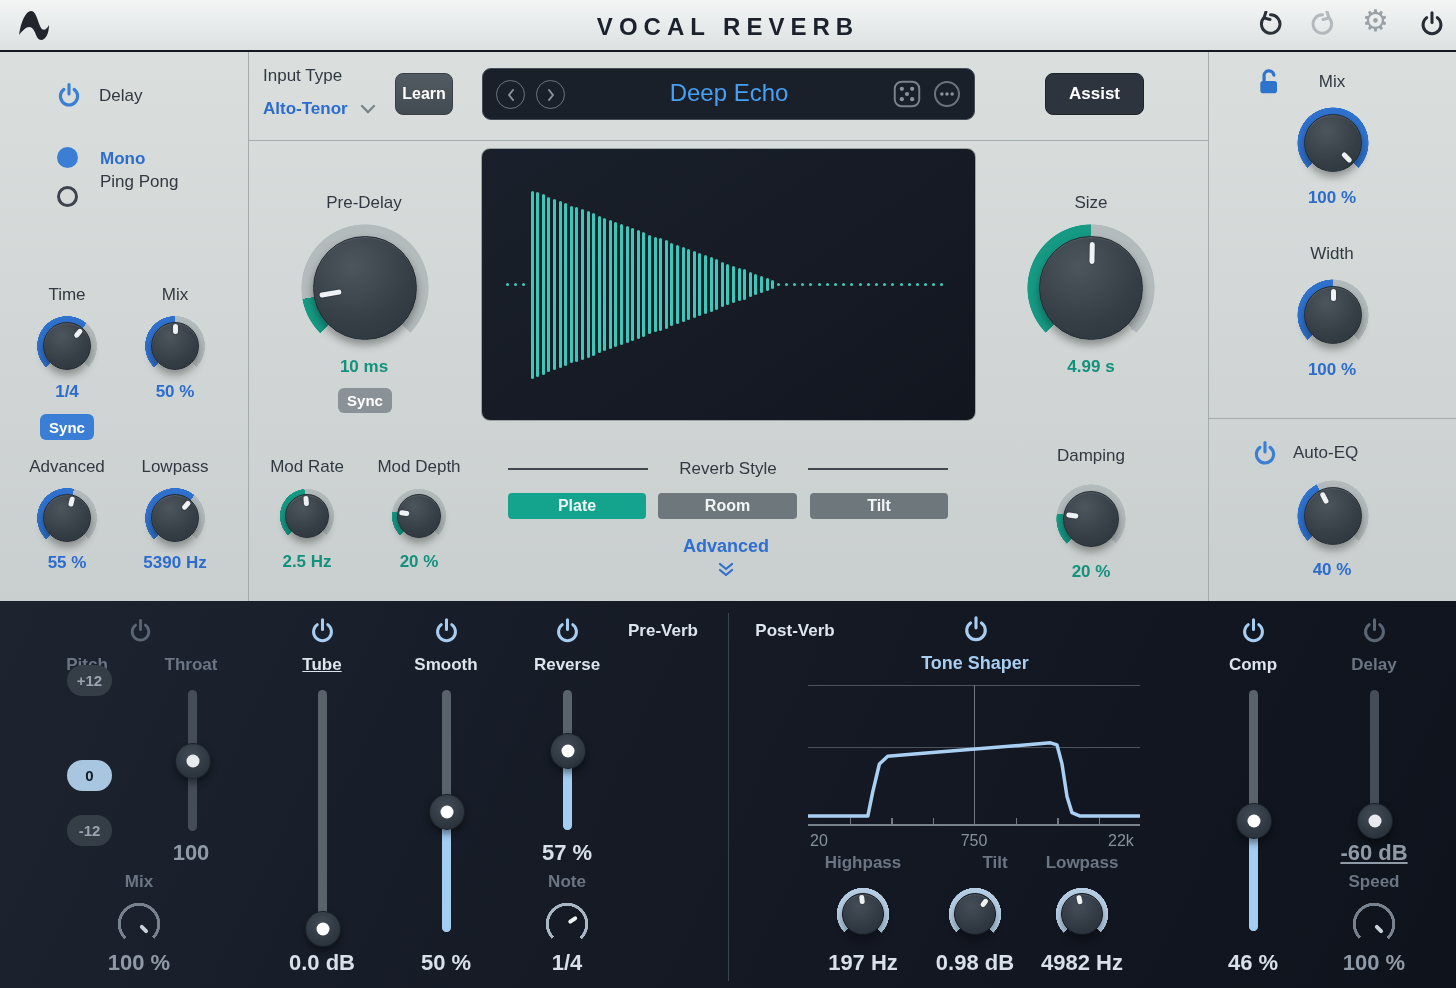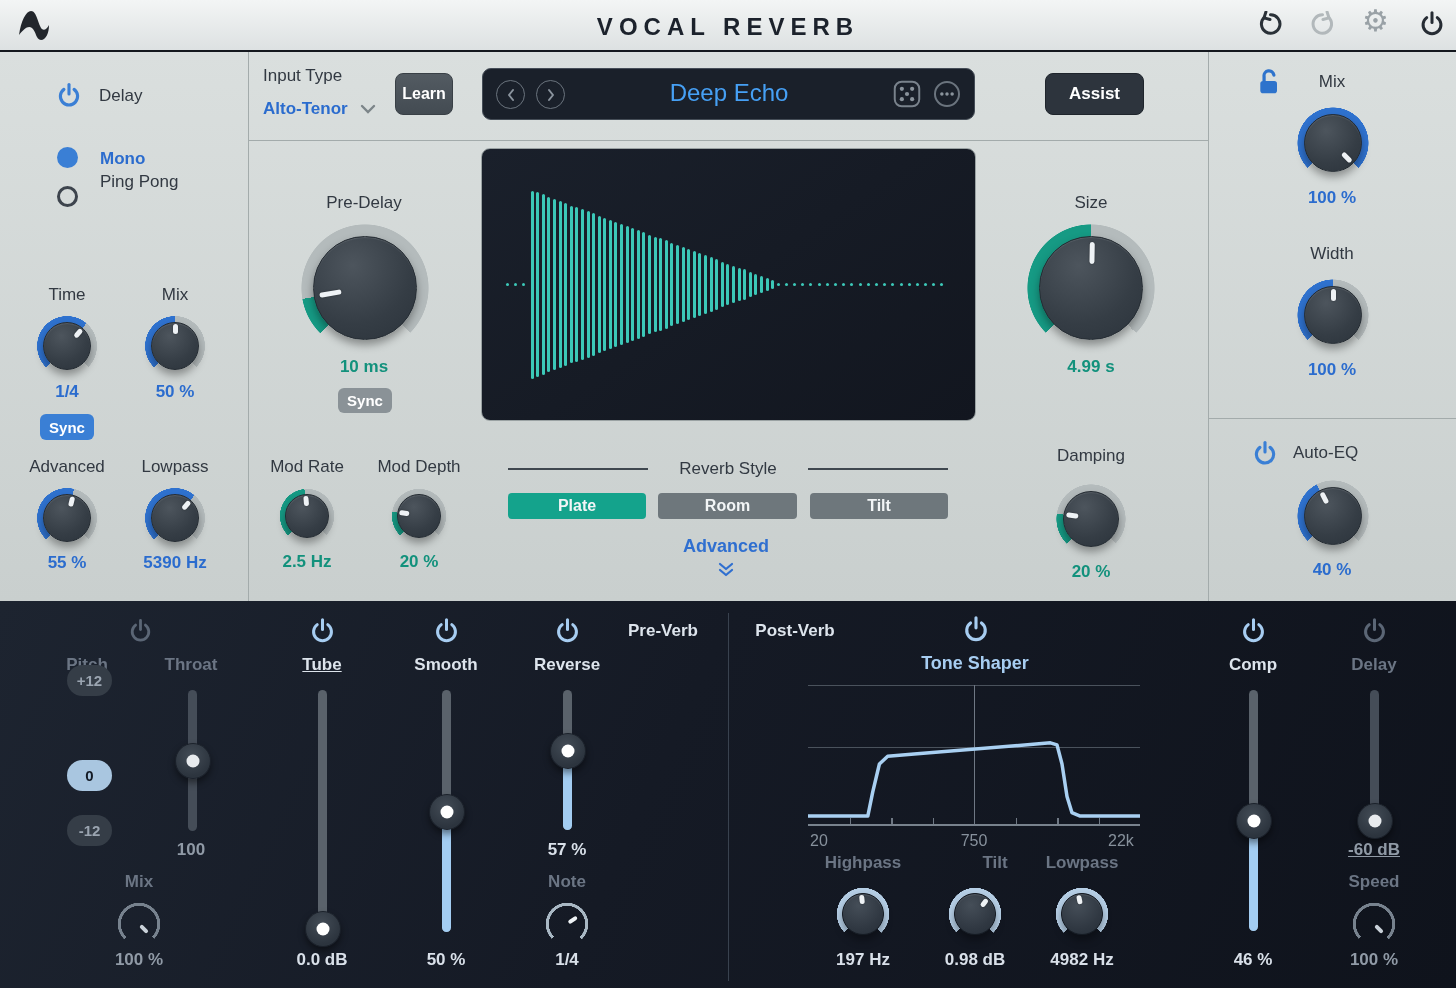--- a/index.html
+++ b/index.html
@@ -51,21 +51,21 @@
   .radio.off{border:3.5px solid #3d444d;}
 
   
   .preset{position:absolute;left:482px;top:68px;width:493px;height:52px;background:#1a202a;border:1px solid #454d57;border-radius:9px;box-sizing:border-box;}
   .circ{position:absolute;width:29px;height:29px;border-radius:50%;border:1.6px solid #6b747e;box-sizing:border-box;display:flex;align-items:center;justify-content:center;cursor:pointer;}
 
   
   .bottom{position:absolute;left:0;top:601px;width:1456px;height:387px;background:linear-gradient(115deg,#1d2430 0%,#151a25 45%,#0f131c 100%);}
   .dlbl{font-size:17px;font-weight:600;color:#dde4ec;}
   .dlbl.dim{color:#6b7584;}
-  .dval{font-size:17px;font-weight:600;color:#d9e0e9;}
+  .dval{font-size:22px;font-weight:600;color:#d9e0e9;}
   .dval.dim{color:#909aa6;}
 
   .vslider{position:absolute;width:36px;}
   .vslider .track{position:absolute;left:calc(50% - 4.5px);top:0;width:9px;height:100%;border-radius:5px;background:#5a626b;}
   .vslider.dim .track{background:#454d58;}
   .vslider .fill{position:absolute;left:calc(50% - 4.5px);top:var(--pos);bottom:0;width:9px;border-radius:5px;background:#a3cdf2;}
   .vslider .thumb{position:absolute;left:calc(50% - 17px);top:calc(var(--pos) - 17px);width:34px;height:34px;border-radius:50%;
     background:radial-gradient(circle at 45% 35%, #434c56, #2c343e 70%);border:1px solid #1b212a;box-shadow:0 4px 7px rgba(0,0,0,.45);cursor:pointer;}
   .vslider .thumb::after{content:"";position:absolute;left:50%;top:50%;width:13px;height:13px;border-radius:50%;background:#fff;transform:translate(-50%,-50%);}
   .vslider.dim .thumb::after{background:#e8ebee;}

